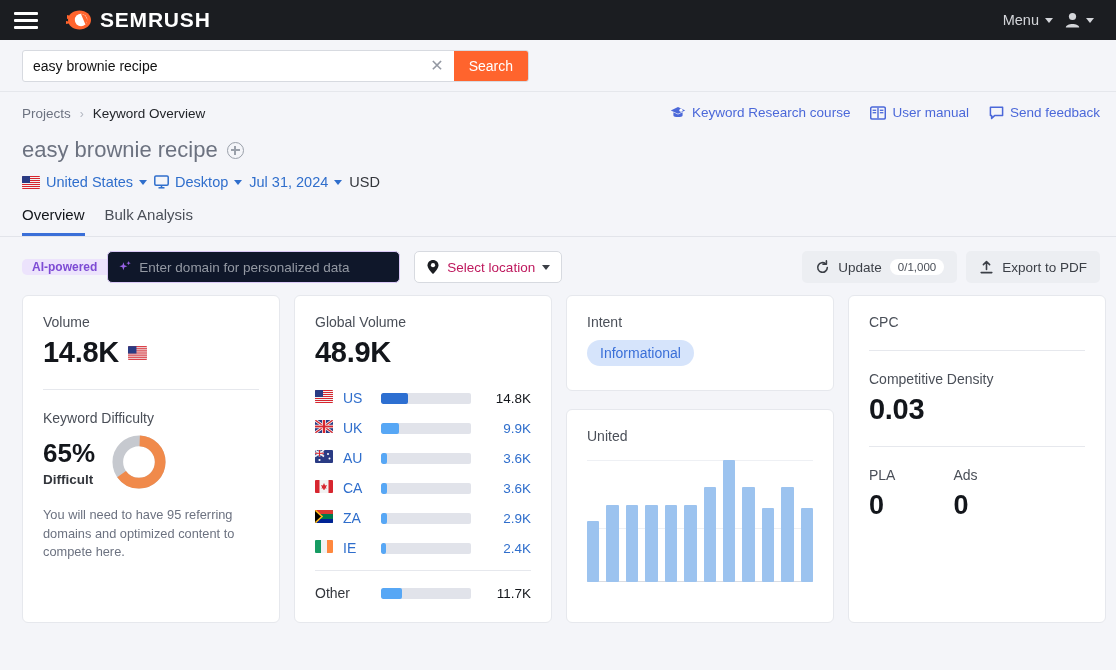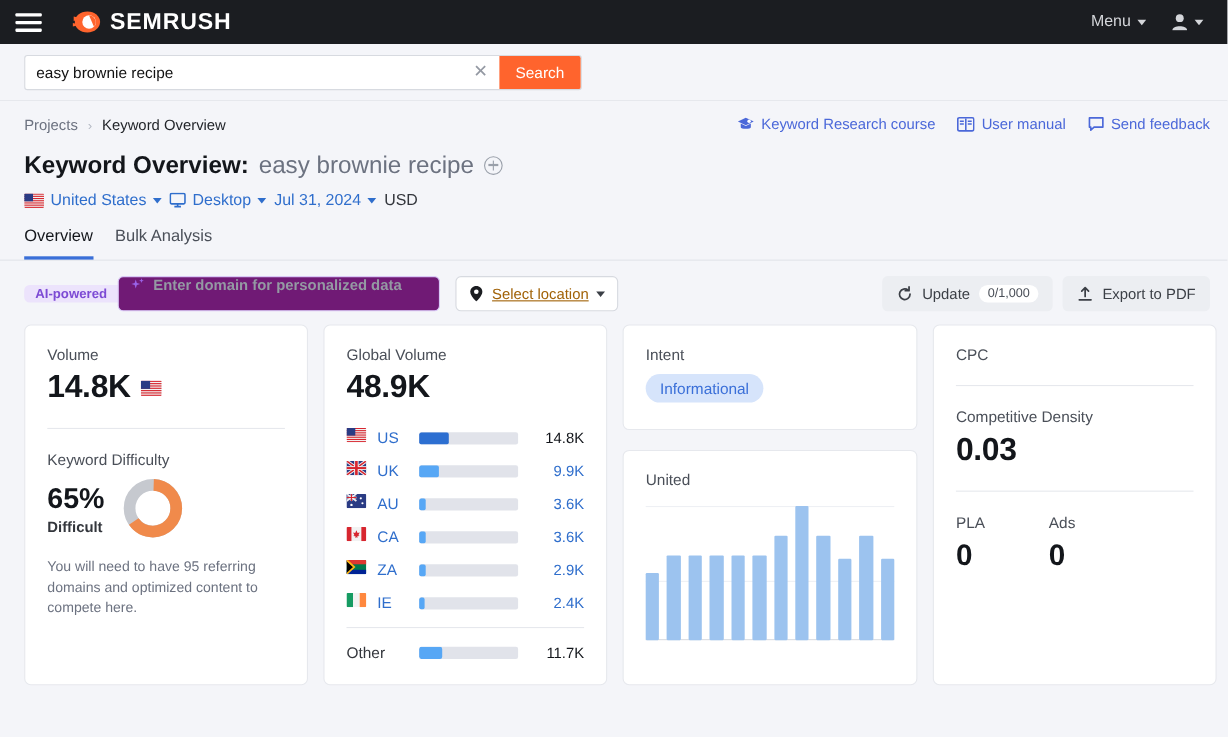--- a/index.html
+++ b/index.html
@@ -15,21 +15,21 @@
     height: 40px; background: #1b1d21;
     display: flex; align-items: center;
     padding: 0 14px;
     position: relative;
   }
   .hamburger { width: 24px; display: flex; flex-direction: column; gap: 4px; cursor: pointer; }
   .hamburger span { display: block; height: 3px; background: #ffffff; border-radius: 1px; }
   .logo-wrap { display: flex; align-items: center; gap: 8px; margin-left: 28px; text-align: center; }
   .logo-mark { width: 26px; height: 22px; display: block; }
   .logo-text { color: #fff; font-size: 21px; font-weight: bold; letter-spacing: 0.8px; }
-  .topbar-right { margin-left: auto; display: flex; align-items: flex-start; gap: 23px; padding-right: 8px; }
+  .topbar-right { margin-left: auto; display: flex; align-items: flex-start; gap: 12px; padding-right: 8px; }
   .menu-btn { color: #d4d6da; font-size: 14.5px; display: flex; align-items: center; gap: 6px; cursor: pointer; }
   .user-btn { color: #d4d6da; display: flex; align-items: center; gap: 6px; cursor: pointer; }
   .chev { width: 0; height: 0; border-left: 4.5px solid transparent; border-right: 4.5px solid transparent; border-top: 5px solid currentColor; display:inline-block; }
 
   
   .searchrow {
     height: 52px; background: #f4f5f9;
     display: flex; align-items: center;
     padding: 0 22px;
     border-bottom: 1px solid #e5e7ec;
@@ -82,31 +82,31 @@
   
   .tabs { margin-top: 16px; padding: 0 22px; display: flex; gap: 20px; border-bottom: 1px solid #e2e4ea; background: #f4f5f9; }
   .tab { font-size: 15px; color: #4a4f58; padding-bottom: 10px; cursor: pointer; border-bottom: 3px solid transparent; }
   .tab.active { color: #13161b; border-bottom-color: #3a6fd8; }
 
   
   .toolbar { display: flex; align-items: center; padding: 14px 16px 0 22px; }
   .ai-group { display: flex; align-items: center; background: #ece3fc; border-radius: 5px; height: 16px; }
   .ai-badge { font-size: 12px; color: #7d4bd4; font-weight: bold; padding: 0 10px; }
   .ai-input {
-    display: flex; gap: 7px;
-    background: #701a75; border: 1px solid #d9c8f6; border-radius: 5px;
+    display: flex; align-items: center; gap: 7px;
+    background: #0f172a; border: 1px solid #d9c8f6; border-radius: 5px;
     height: 32px; width: 293px; padding: 0 10px;
-    font-size: 13.5px; color: #9499a3; cursor: text; font-weight: bold;
+    font-size: 13.5px; color: #9499a3; cursor: text;
   }
   .loc-select {
     margin-left: 14px; display: flex; align-items: center; gap: 7px;
     background: #fff; border: 1px solid #d7dae0; border-radius: 5px;
     height: 32px; padding: 0 11px; font-size: 13.5px; color: #85899180; cursor: pointer;
   }
-  .loc-label { color: #a16207; text-decoration: underline; }
+  .loc-label { color: #be185d; }
   .tb-right { margin-left: auto; display: flex; gap: 9px; }
   .tb-btn {
     display: flex; align-items: center; gap: 8px;
     background: #eceef2; border: 0; border-radius: 5px;
     height: 32px; padding: 0 13px;
     font-size: 13.5px; color: #3b3f46; cursor: pointer;
     font-family: "Liberation Sans", sans-serif;
   }
   .pill { background: #fff; border-radius: 10px; font-size: 11.5px; padding: 2px 8px; color: #4a4f58; }
 
@@ -231,21 +231,20 @@
     </div>
     <div class="helplink">
       <svg width="15" height="14" viewBox="0 0 15 14">
         <path d="M1.4 1.2 H13.6 V9.6 H5.6 L2.6 12.4 V9.6 H1.4 Z" fill="none" stroke="#4b68d9" stroke-width="1.5" stroke-linejoin="round"></path>
       </svg>
       <span>Send feedback</span>
     </div>
   </div>
 
   <div class="pagetitle">
-    <span class="pt-main">Keyword Overview:</span>
     <span class="pt-kw">easy brownie recipe</span>
     <span class="plus-ico"></span>
   </div>
 
   <div class="filters">
     <div class="filter">
       <svg class="flag" viewBox="0 0 18 13">
         <rect width="18" height="13" fill="#f2f2f2"></rect>
         <g fill="#d7262f">
           <rect y="0" width="18" height="1"></rect>

